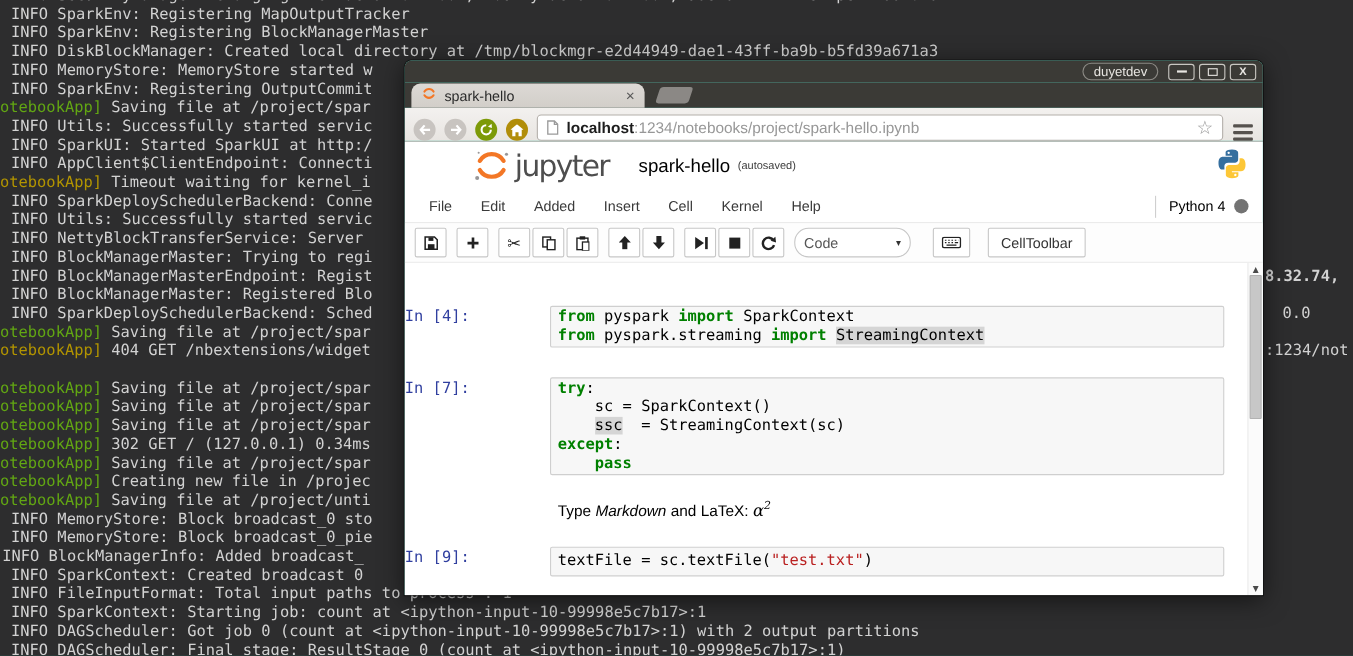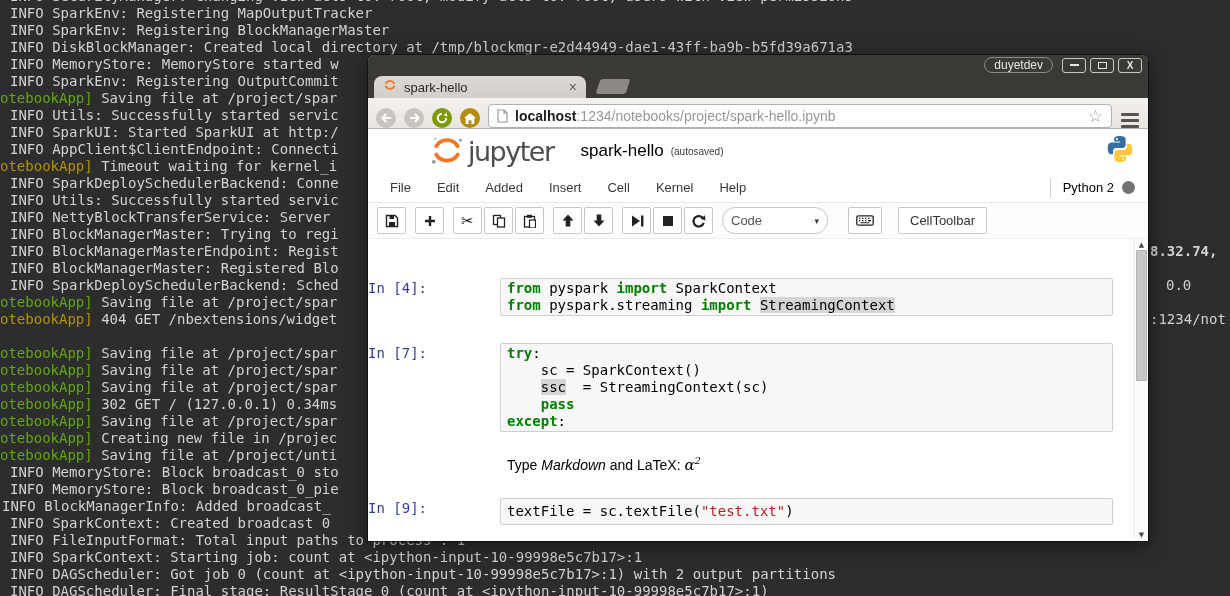--- a/index.html
+++ b/index.html
@@ -268,21 +268,21 @@
         <span style="display:flex;">
             <span class="menu-item">File</span>
             <span class="menu-item">Edit</span>
             <span class="menu-item">Added</span>
             <span class="menu-item">Insert</span>
             <span class="menu-item">Cell</span>
             <span class="menu-item">Kernel</span>
             <span class="menu-item">Help</span>
           </span>
         <span class="kernelbox">
-          <span>Python 2</span>
+          <span>Python 4</span>
           <span class="kdot"></span>
         </span>
       </div>
 
       <div class="jtoolbar">
         <span class="btngroup">
           <span class="jbtn">
             <svg width="14" height="14" viewBox="0 0 14 14">
               <path d="M1.5 1.5 H10 L12.5 4 V12.5 H1.5 Z" fill="none" stroke="#222" stroke-width="1.4"></path>
               <rect x="4" y="8" width="6" height="4.5" fill="#222"></rect>
@@ -367,22 +367,22 @@
                 <div class="cline"><span class="tk-kw">from</span><span> pyspark </span><span class="tk-kw">import</span><span> SparkContext</span></div>
                 <div class="cline"><span class="tk-kw">from</span><span> pyspark.streaming </span><span class="tk-kw">import</span><span> </span><span class="tk-hl">StreamingContext</span></div>
               </div>
             </div>
             <div class="cell code">
               <div class="prompt">In [7]:</div>
               <div class="inputbox">
                 <div class="cline"><span class="tk-kw">try</span><span>:</span></div>
                 <div class="cline"><span>    sc = SparkContext()</span></div>
                 <div class="cline"><span>    </span><span class="tk-hl">ssc</span><span>  = StreamingContext(sc)</span></div>
+                <div class="cline"><span class="tk-kw">except</span><span>:</span></div>
                 <div class="cline"><span>    </span><span class="tk-kw">pass</span></div>
-                <div class="cline"><span class="tk-kw">except</span><span>:</span></div>
               </div>
             </div>
             <div class="cell markdown">
               <div class="prompt"></div>
               <div class="mdbox">
                 <div class="cline"><span>Type </span><span class="tk-em">Markdown</span><span> and LaTeX: </span><span class="tk-math">α</span><span class="tk-sup">2</span></div>
               </div>
             </div>
             <div class="cell code">
               <div class="prompt">In [9]:</div>

